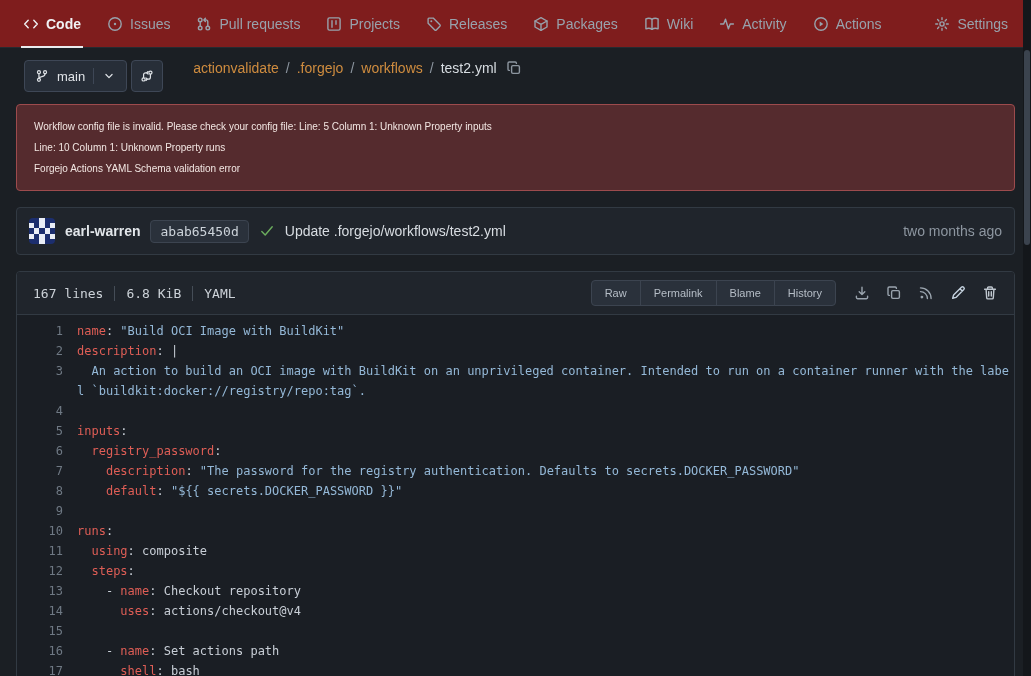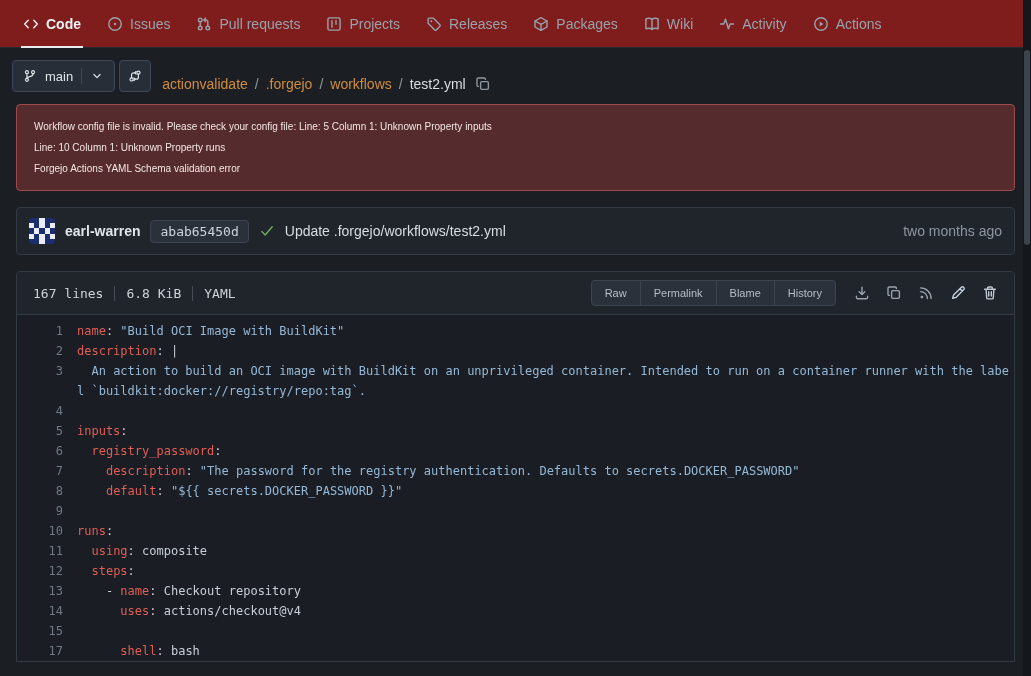--- a/index.html
+++ b/index.html
@@ -22,31 +22,31 @@
     position: relative; white-space: nowrap;
   }
   .nav-tab.active { color: #f0f2f4; font-weight: 700; }
   .nav-tab.active::after {
     content:""; position:absolute; left:11px; right:11px; bottom:-1px;
     height:2px; background:#e9ebed;
   }
   .nav-tab.right { margin-left: auto; }
 
   
-  .branch-bar { display: flex; align-items: flex-end; padding: 12px 12px; gap: 4px; }
+  .branch-bar { display: flex; align-items: flex-start; padding: 12px 24px; gap: 4px; }
   .btn {
     background: #272e38; border: 1px solid #3e4756; border-radius: 4px;
     color: #dfe3e7; font-size: 13px; height: 32px; cursor: pointer;
     display: inline-flex; align-items: center; gap: 8px; padding: 0 10px;
     font-family: inherit;
   }
   .btn .i svg { width: 14px; height: 14px; }
   .btn-divider { width: 1px; height: 16px; background: #3e4756; }
   .btn.icon-only { width: 32px; justify-content: center; padding: 0; }
-  .breadcrumb { margin-left: 7px; font-size: 14px; display: flex; align-items: center; }
+  .breadcrumb { margin-left: 26px; font-size: 14px; display: flex; align-items: center; }
   .crumb.link { color: #cf8c3f; text-decoration: none; cursor: pointer; }
   .crumb.current { color: #d8dde2; }
   .sep { color: #8d96a0; margin: 0 7px; }
   .copy-path { background: none; border: none; color: #8d96a0; margin-left: 9px; padding: 0; cursor: pointer; }
 
   
   .error-banner {
     margin: 0 16px 16px; background: #552b2e; border: 1px solid #9d4b4d;
     border-radius: 4px; padding: 11px 17px; font-size: 10px; line-height: 21px;
     color: #f2e6e2;
@@ -194,20 +194,29 @@
         <span class="lbl" data-name="nav-tab-label">Activity</span>
       </a>
       <a class="nav-tab" data-name="nav-tab-actions">
         <span class="i" data-name="play-icon">
           <svg viewBox="0 0 16 16" fill="none" stroke="currentColor" stroke-width="1.4" stroke-linecap="round" stroke-linejoin="round">
             <circle cx="8" cy="8" r="6.2"></circle>
             <path d="M6.7 5.6 10.3 8 6.7 10.4z" fill="currentColor" stroke="none"></path>
           </svg>
         </span>
         <span class="lbl" data-name="nav-tab-label">Actions</span>
+      </a>
+      <a class="nav-tab right" data-name="nav-tab-settings">
+        <span class="i" data-name="gear-icon">
+          <svg viewBox="0 0 16 16" fill="none" stroke="currentColor" stroke-width="1.4" stroke-linecap="round" stroke-linejoin="round">
+            <circle cx="8" cy="8" r="2.1"></circle>
+            <path d="M8 1.7v1.9M8 12.4v1.9M1.7 8h1.9M12.4 8h1.9M3.6 3.6l1.3 1.3M11.1 11.1l1.3 1.3M12.4 3.6l-1.3 1.3M4.9 11.1l-1.3 1.3"></path>
+          </svg>
+        </span>
+        <span class="lbl" data-name="nav-tab-label">Settings</span>
       </a>
     </nav>
 </div>
 
 <div class="branch-bar" data-name="branch-bar">
   <button class="btn" data-name="branch-selector">
     <span class="i" data-name="git-branch-icon">
         <svg viewBox="0 0 16 16" fill="none" stroke="currentColor" stroke-width="1.4" stroke-linecap="round" stroke-linejoin="round">
           <circle cx="4.5" cy="3.6" r="1.7"></circle>
           <circle cx="4.5" cy="12.4" r="1.7"></circle>
@@ -393,20 +402,24 @@
       </div>
       <div class="code-row" data-name="code-line">
         <span class="ln" data-name="line-number">14</span>
         <span class="code-cell" data-name="code-text"><span class="tok-p">      </span><span class="tok-k">uses</span><span class="tok-p">: </span><span class="tok-p">actions/checkout@v4</span></span>
       </div>
       <div class="code-row" data-name="code-line">
         <span class="ln" data-name="line-number">15</span>
         <span class="code-cell" data-name="code-text"></span>
       </div>
       <div class="code-row" data-name="code-line">
+        <span class="ln" data-name="line-number">16</span>
+        <span class="code-cell" data-name="code-text"><span class="tok-p">    - </span><span class="tok-k">name</span><span class="tok-p">: </span><span class="tok-p">Set actions path</span></span>
+      </div>
+      <div class="code-row" data-name="code-line">
         <span class="ln" data-name="line-number">17</span>
         <span class="code-cell" data-name="code-text"><span class="tok-p">      </span><span class="tok-k">shell</span><span class="tok-p">: </span><span class="tok-p">bash</span></span>
       </div>
     </div>
 </div>
 
 <div class="scrollbar" data-name="scrollbar">
   <div class="scroll-thumb" data-name="scrollbar-thumb"></div>
 </div>
 

